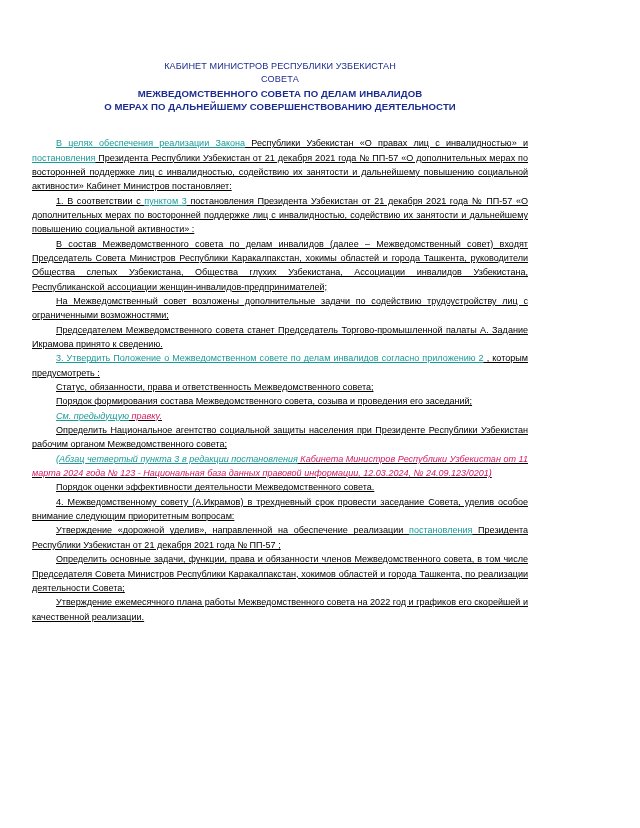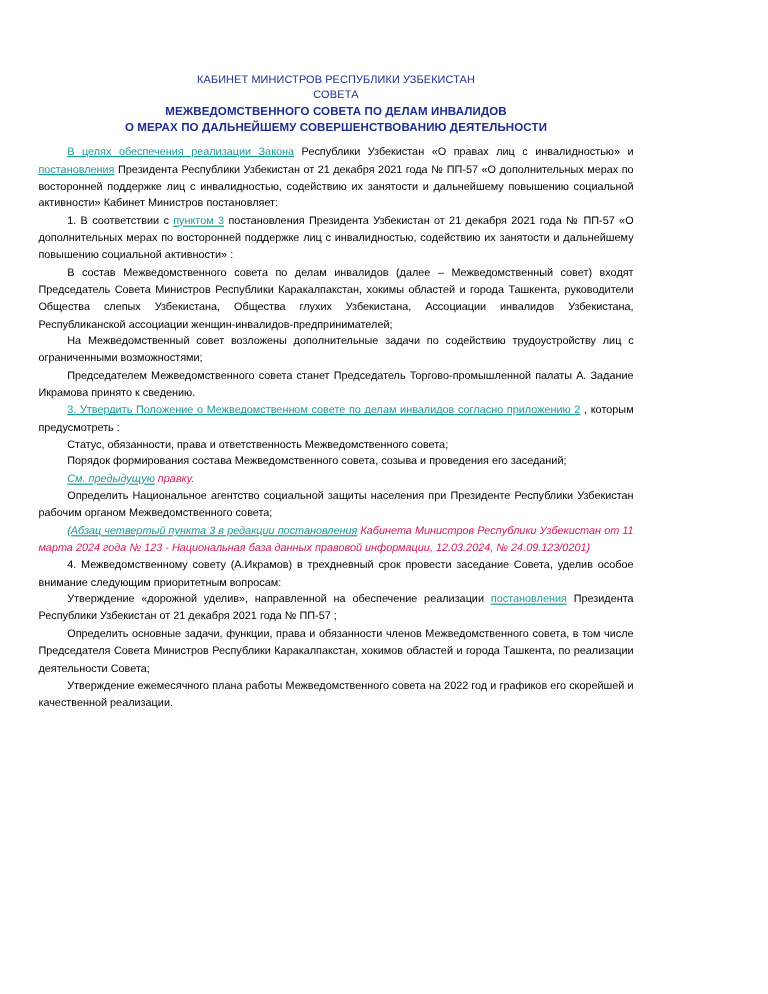--- a/index.html
+++ b/index.html
@@ -35,26 +35,27 @@
     font-weight: normal;
   }
   .doc-header .org {
     letter-spacing: 0.01em;
   }
   .doc-header .title-line {
     font-size: 9.6px;
     letter-spacing: 0.01em;
   }
   .body-text {
-    margin-top: 6px;
+    margin-top: 23px;
     font-size: 9.05px;
     line-height: 14.35px;
     text-align: justify;
     text-justify: inter-word;
     color: #000000;
+    text-decoration: underline;
   }
   .body-text p {
     margin: 0;
     text-indent: 24px;
   }
   a.lnk,
   .lnk {
     color: #1a9a96;
     text-decoration: underline;
     text-underline-offset: 1px;
@@ -113,20 +114,21 @@
     <p>Статус, обязанности, права и ответственность Межведомственного совета;</p>
 
     <p>Порядок формирования состава Межведомственного совета, созыва и проведения его заседаний;</p>
 
     <p class="prev-edit"><a class="lnk" href="#">См. предыдущую</a><span> правку.</span></p>
 
     <p>Определить Национальное агентство социальной защиты населения при Президенте Республики Узбекистан рабочим органом Межведомственного совета;</p>
 
     <p class="amend"><a class="lnk" href="#">(Абзац четвертый пункта 3 в редакции постановления</a><span> Кабинета Министров Республики Узбекистан от 11 марта 2024 года № 123 - Национальная база данных правовой информации, 12.03.2024, № 24.09.123/0201)</span></p>
 
+    <p>Порядок оценки эффективности деятельности Межведомственного совета.</p>
 
     <p>4. Межведомственному совету (А.Икрамов) в трехдневный срок провести заседание Совета, уделив особое внимание следующим приоритетным вопросам:</p>
 
     <p><span>Утверждение «дорожной уделив», направленной на обеспечение реализации </span><a class="lnk" href="#">постановления</a><span> Президента Республики Узбекистан от 21 декабря 2021 года № ПП-57 ;</span></p>
 
     <p>Определить основные задачи, функции, права и обязанности членов Межведомственного совета, в том числе Председателя Совета Министров Республики Каракалпакстан, хокимов областей и города Ташкента, по реализации деятельности Совета;</p>
 
     <p>Утверждение ежемесячного плана работы Межведомственного совета на 2022 год и графиков его скорейшей и качественной реализации.</p>
 
   </div>

